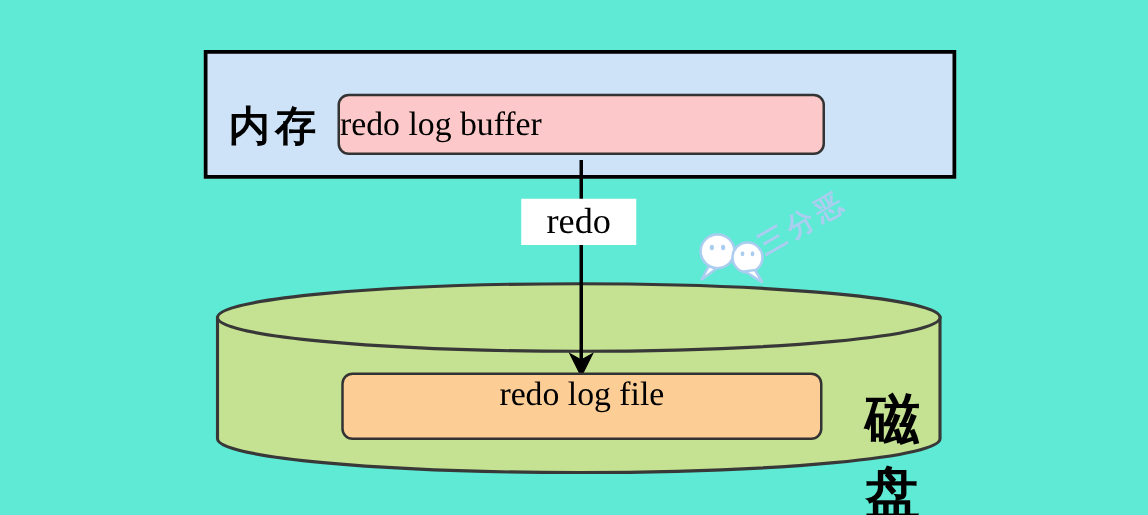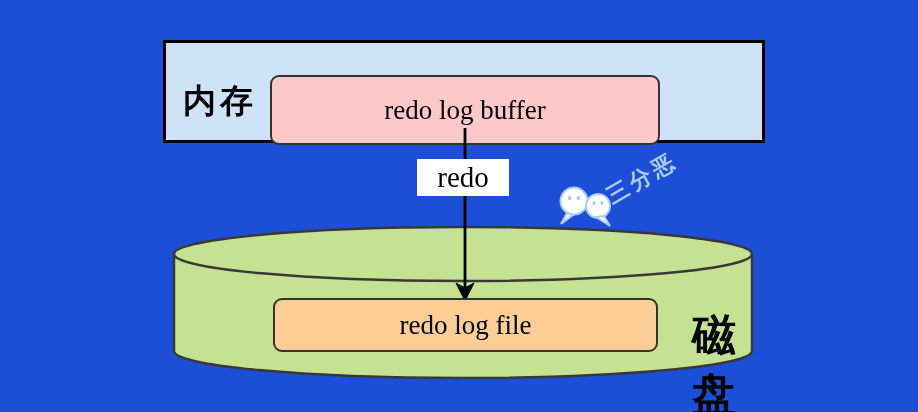--- a/index.html
+++ b/index.html
@@ -1,20 +1,20 @@
 <!DOCTYPE html>
 <html><head>
 <meta charset="utf-8">
 <style>
   html, body { margin: 0; padding: 0; background: #ffffff; }
   #canvas {
     position: relative;
     width: 918px;
     height: 412px;
-    background: #1d4ed8;
+    background: #5eead4;
     overflow: hidden;
     font-family: "Liberation Serif", serif;
   }
   .abs { position: absolute; }
 
   
   .memory-box {
     left: 163px; top: 40px;
     width: 602px; height: 103px;
     background: #cee2f8;
@@ -29,26 +29,26 @@
     font-weight: 700;
     color: #000000;
     letter-spacing: 4px;
     font-family: "Liberation Serif", serif;
     z-index: 2;
   }
 
   
   .buffer-box {
     left: 270px; top: 75px;
-    width: 390px; height: 70px;
+    width: 390px; height: 49px;
     background: #fcc8c9;
     border: 2.5px solid #333333;
     border-radius: 9px;
     box-sizing: border-box;
-    display: flex; align-items: center; justify-content: center;
+    display: flex; align-items: center; justify-content: flex-start;
     font-size: 27px;
     color: #000000;
     z-index: 2;
   }
 
   
   .svg-layer {
     left: 0; top: 0;
     width: 918px; height: 412px;
     z-index: 3;
@@ -67,21 +67,21 @@
   }
 
   
   .file-box {
     left: 273px; top: 298px;
     width: 385px; height: 54px;
     background: #fdcd96;
     border: 2.5px solid #333333;
     border-radius: 9px;
     box-sizing: border-box;
-    display: flex; align-items: center; justify-content: center;
+    display: flex; justify-content: center;
     font-size: 27px;
     color: #000000;
     z-index: 4;
   }
   .disk-label {
     left: 692px; top: 306px;
     width: 90px;
     font-size: 44px;
     font-weight: 700;
     color: #000000;

